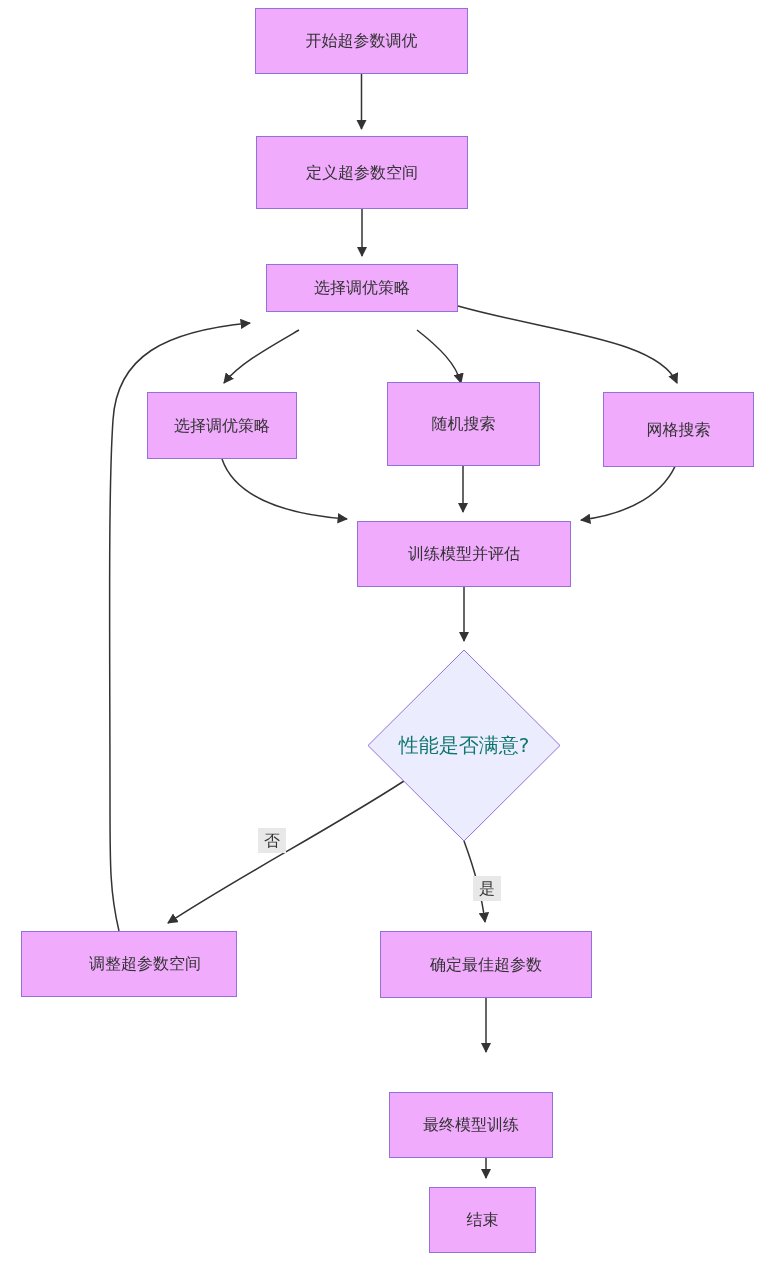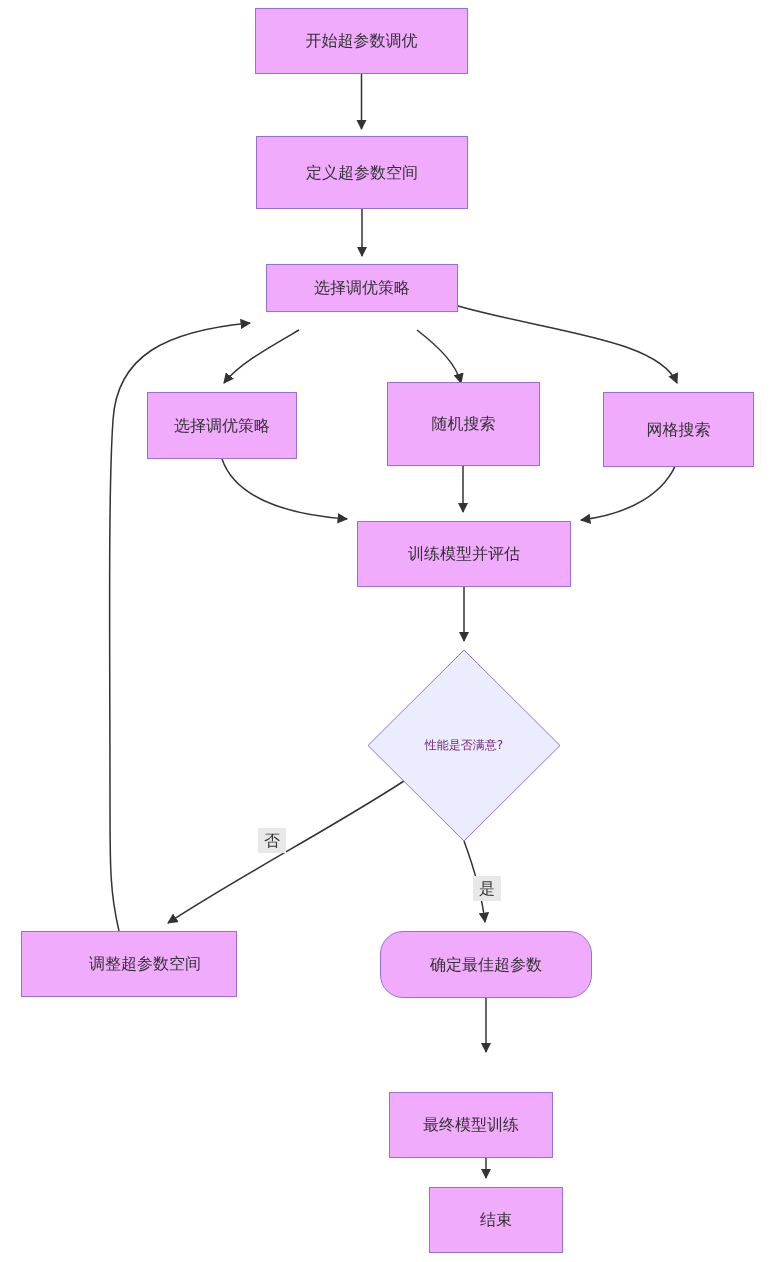--- a/index.html
+++ b/index.html
@@ -30,22 +30,22 @@
     font-size: 16px;
     display: flex;
     align-items: center;
     justify-content: center;
     text-align: center;
     z-index: 2;
     line-height: 1.2;
   }
   .diamond-label {
     position: absolute;
-    color: #701a75;
-    font-size: 12px;
+    color: #0f766e;
+    font-size: 20px;
     display: flex;
     align-items: center;
     justify-content: center;
     text-align: center;
     z-index: 3;
     background: transparent;
   }
   .edge-label {
     position: absolute;
     z-index: 3;
@@ -115,29 +115,29 @@
   </div>
 
   <div class="diamond-label" style="left:368px; top:731px; width:192px; height:28px;">
     <span>性能是否满意?</span>
   </div>
 
   <div class="node" style="left:21px; top:931px; width:216px; height:66px;padding-left:32px;">
     <span>调整超参数空间</span>
   </div>
 
-  <div class="node" style="left:380px; top:931px; width:212px; height:67px;border-radius:23px;">
+  <div class="node" style="left:380px; top:931px; width:212px; height:67px;">
     <span>确定最佳超参数</span>
   </div>
 
   <div class="node" style="left:389px; top:1092px; width:164px; height:66px;">
     <span>最终模型训练</span>
   </div>
 
-  <div class="node" style="left:429px; top:1187px; width:134px; height:66px;">
+  <div class="node" style="left:429px; top:1187px; width:107px; height:66px;">
     <span>结束</span>
   </div>
 
   <span class="edge-label" style="left:258px; top:828px;">否</span>
 
   <span class="edge-label" style="left:473px; top:876px;">是</span>
 
 </div>
 
 </body></html>

